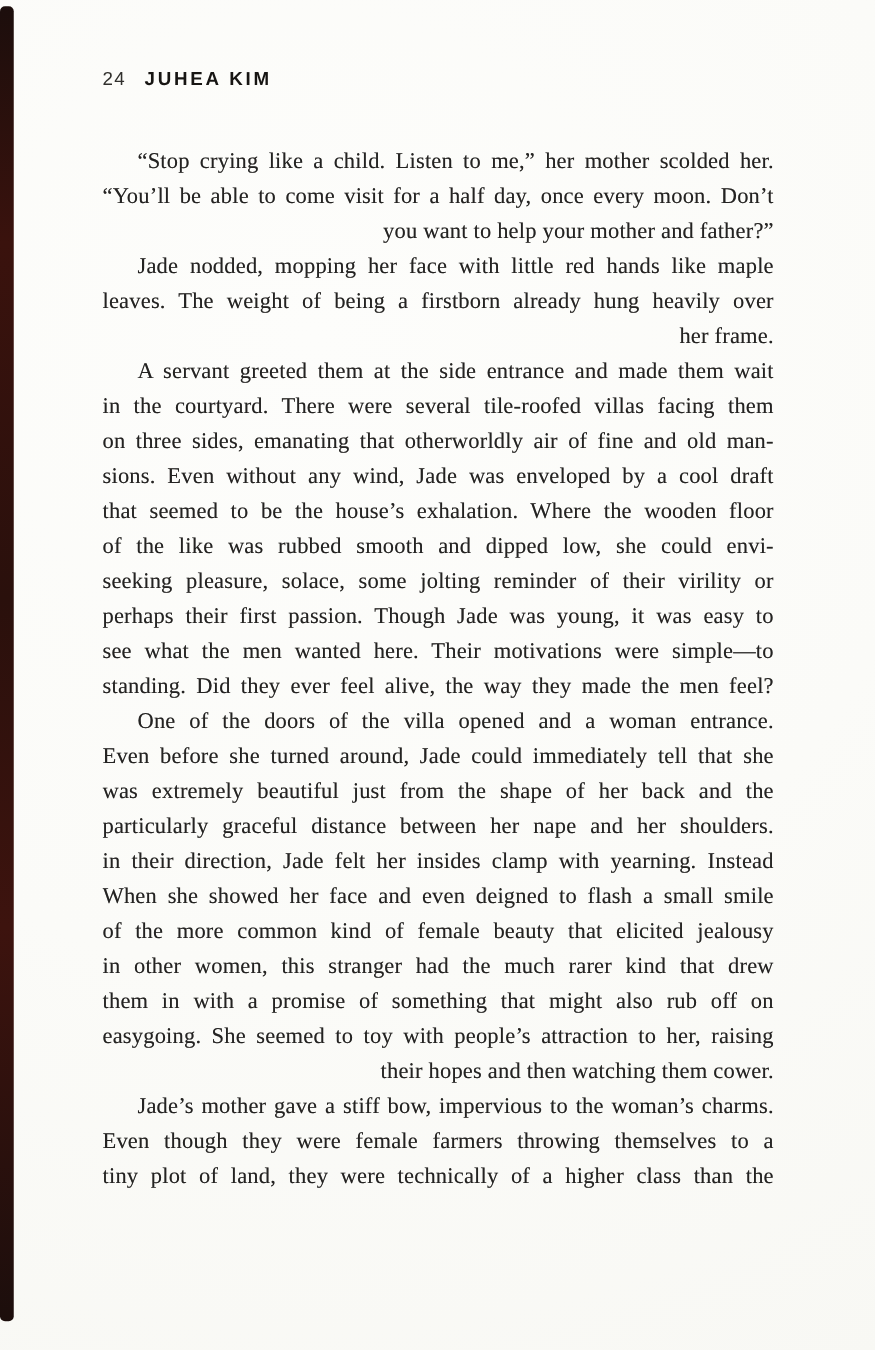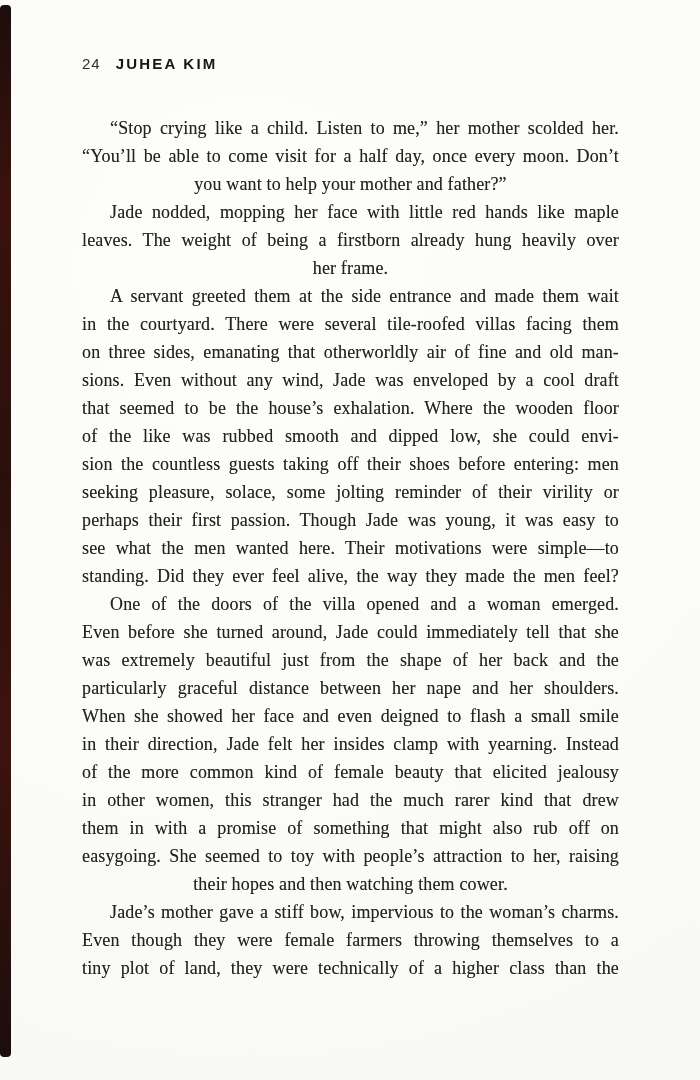--- a/index.html
+++ b/index.html
@@ -62,21 +62,21 @@
     font-size: 18px;
     line-height: 28px;
     letter-spacing: 0.15px;
     color: #242322;
     text-shadow: 0 0 0.4px rgba(40, 38, 36, 0.45);
   }
   .paragraph { margin: 0; }
   .line {
     height: 28px;
     overflow: hidden;
-    text-align: center;
+    text-align: right;
   }
   .line.jst {
     text-align: justify;
     text-align-last: justify;
   }
   .line.ind { text-indent: 28px; }
   .u {
     text-decoration: underline;
     text-decoration-thickness: 1.5px;
     text-underline-offset: 3px;
@@ -104,33 +104,32 @@
         <div class="line jst">leaves. The weight of being a firstborn already hung heavily over</div>
         <div class="line">her frame.</div>
       </div>
       <div class="paragraph">
         <div class="line jst ind">A servant greeted them at the side entrance and made them wait</div>
         <div class="line jst">in the courtyard. There were several tile-roofed villas facing them</div>
         <div class="line jst">on three sides, emanating that otherworldly air of fine and old man-</div>
         <div class="line jst">sions. Even without any wind, Jade was enveloped by a cool draft</div>
         <div class="line jst">that seemed to be the house’s exhalation. Where the wooden floor</div>
         <div class="line jst">of the like was rubbed smooth and dipped low, she could envi-</div>
-        <div class="line jst">sion the countless guests taking off their shoes before entering: men</div>
         <div class="line jst">seeking pleasure, solace, some jolting reminder of their virility or</div>
         <div class="line jst">perhaps their first passion. Though Jade was young, it was easy to</div>
         <div class="line jst">see what the men wanted here. Their motivations were simple—to</div>
         <div class="line jst">standing. Did they ever feel alive, the way they made the men feel?</div>
       </div>
       <div class="paragraph">
-        <div class="line jst ind">One of the doors of the villa opened and a woman emerged.</div>
+        <div class="line jst ind">One of the doors of the villa opened and a woman entrance.</div>
         <div class="line jst">Even before she turned around, Jade could immediately tell that she</div>
         <div class="line jst">was extremely beautiful just from the shape of her back and the</div>
         <div class="line jst">particularly graceful distance between her nape and her shoulders.</div>
+        <div class="line jst">in their direction, Jade felt her insides clamp with yearning. Instead</div>
         <div class="line jst">When she showed her face and even deigned to flash a small smile</div>
-        <div class="line jst">in their direction, Jade felt her insides clamp with yearning. Instead</div>
         <div class="line jst">of the more common kind of female beauty that elicited jealousy</div>
         <div class="line jst">in other women, this stranger had the much rarer kind that drew</div>
         <div class="line jst">them in with a promise of something that might also rub off on</div>
         <div class="line jst">easygoing. She seemed to toy with people’s attraction to her, raising</div>
         <div class="line">their hopes and then watching them cower.</div>
       </div>
       <div class="paragraph">
         <div class="line jst ind">Jade’s mother gave a stiff bow, impervious to the woman’s charms.</div>
         <div class="line jst">Even though they were female farmers throwing themselves to a</div>
         <div class="line jst">tiny plot of land, they were technically of a higher class than the</div>

